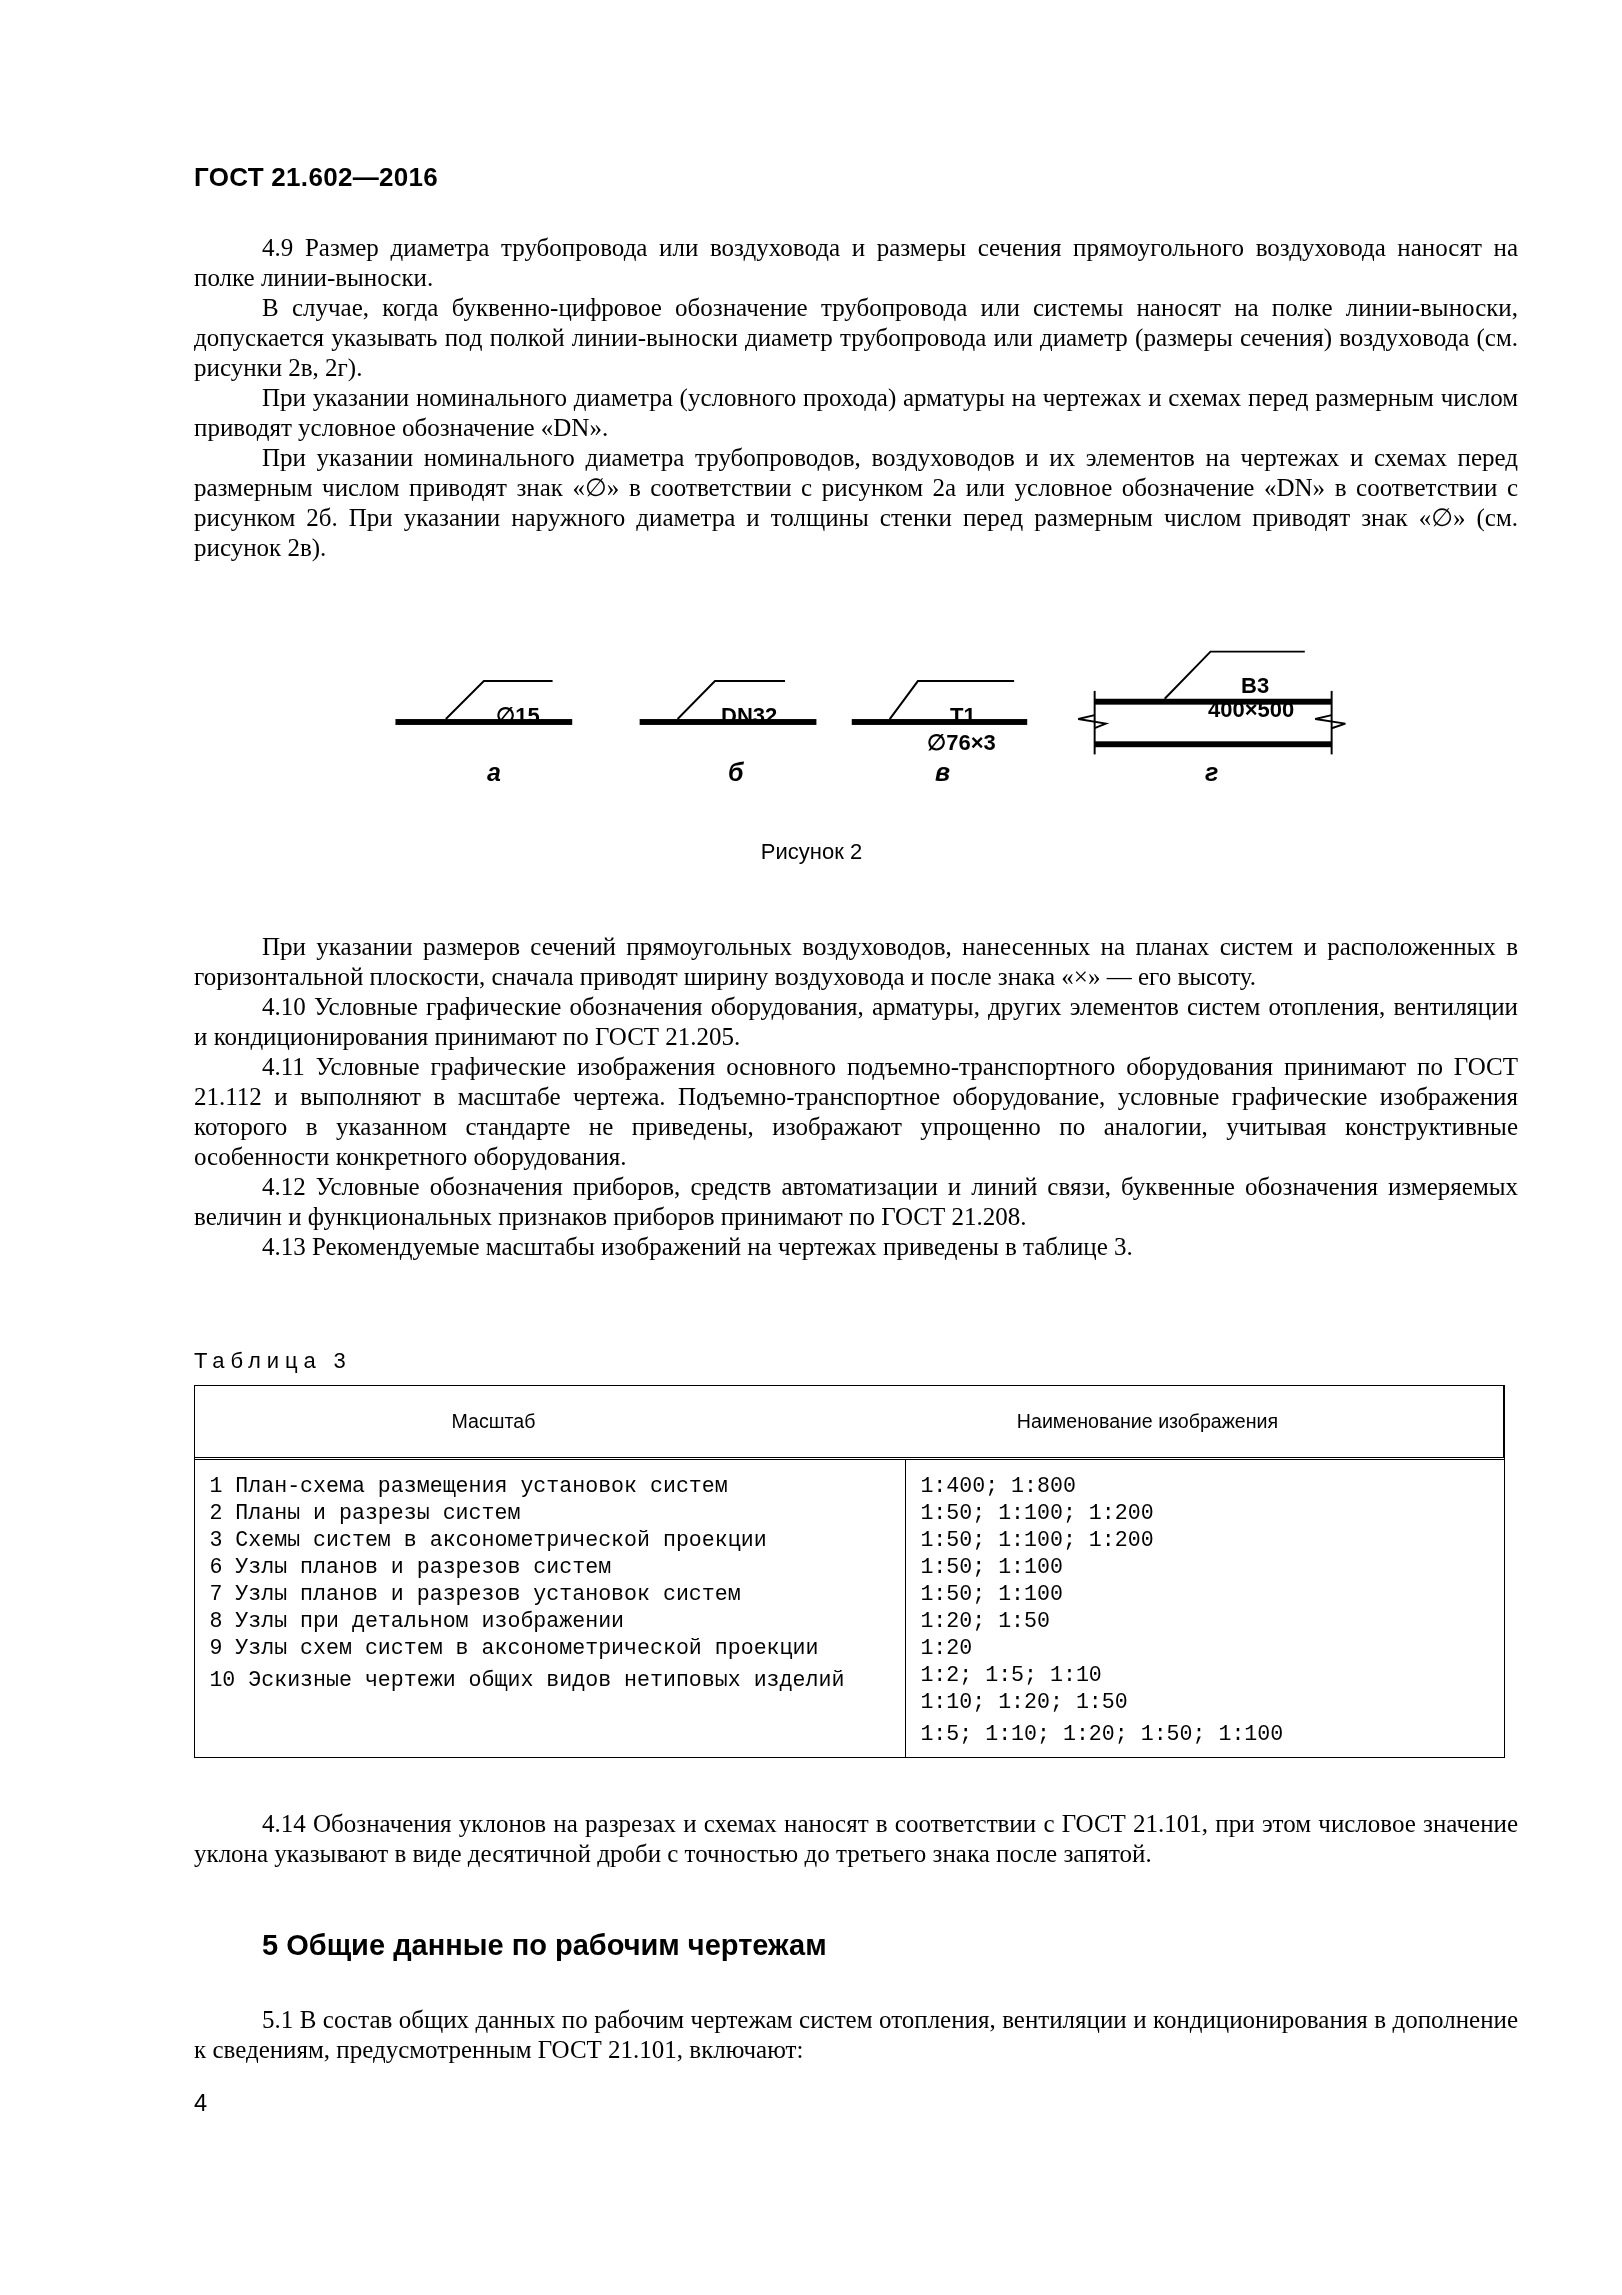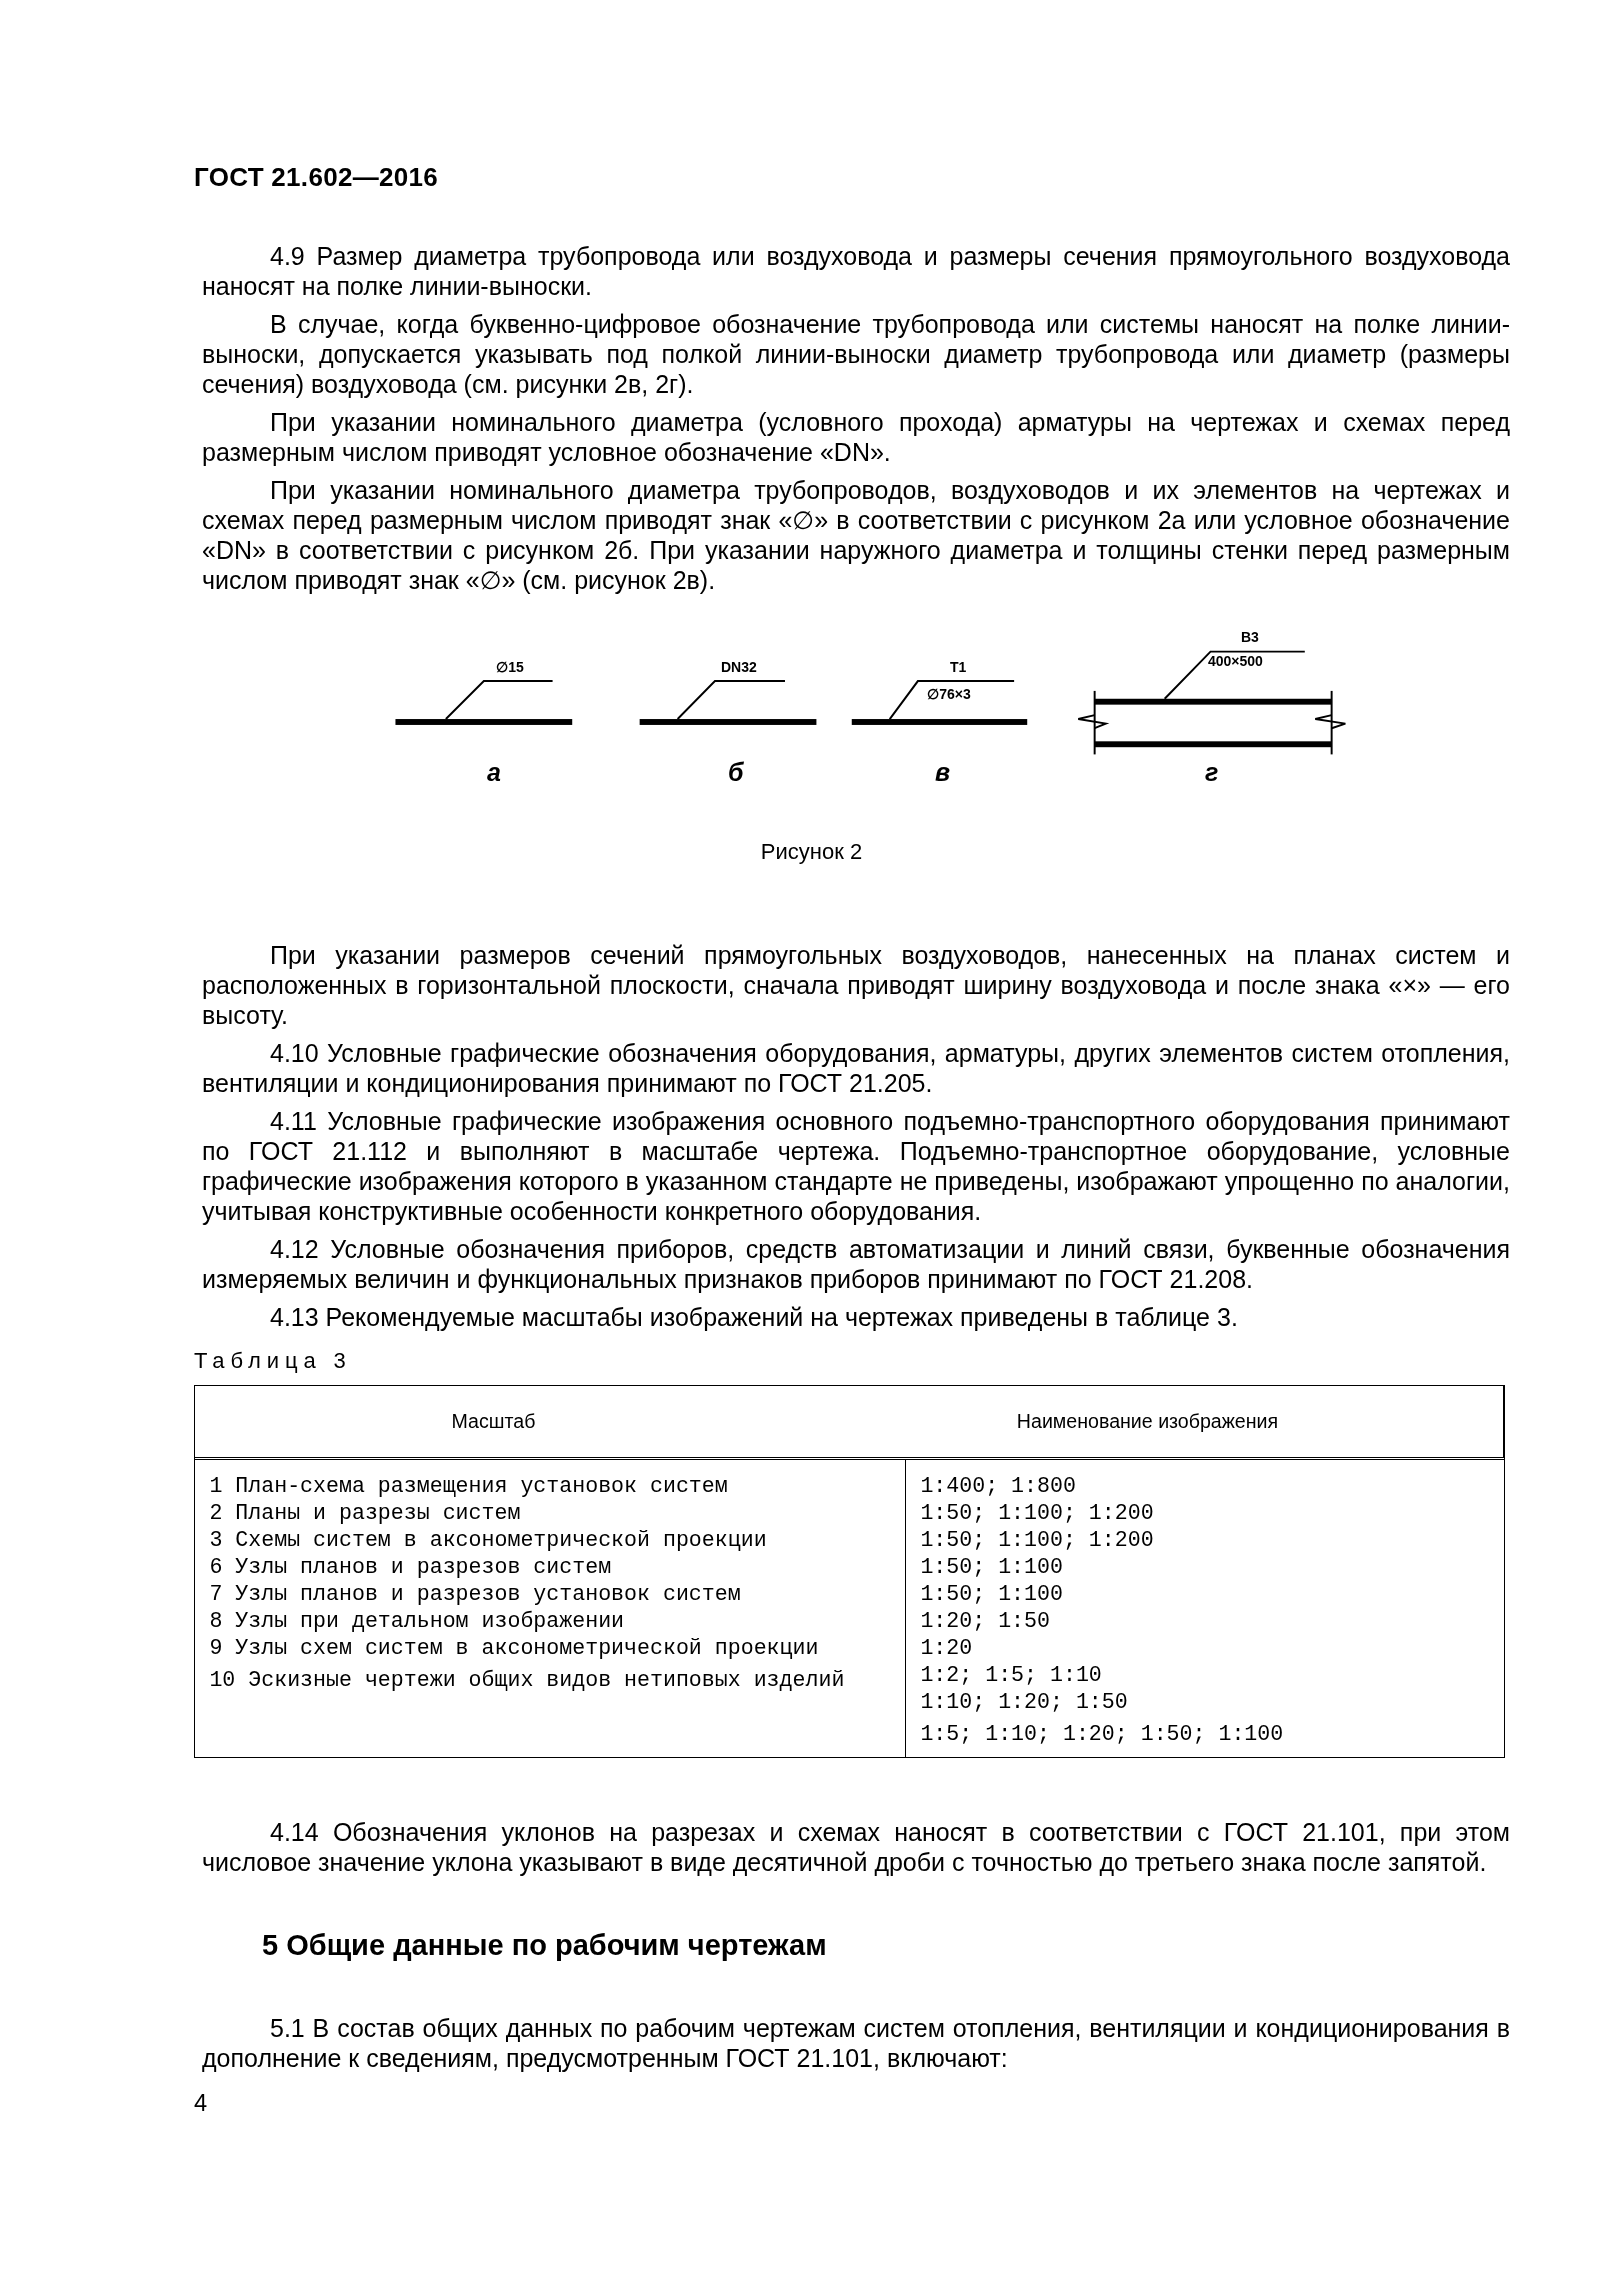--- a/index.html
+++ b/index.html
@@ -1,24 +1,24 @@
 <!DOCTYPE html>
 <html style="font-size:10.5px"><head>
 <meta charset="utf-8">
 <style>
   html, body { margin: 0; padding: 0; background: #ffffff; }
   body { width: 1623px; height: 2295px; position: relative; overflow: hidden;
          font-family: "Liberation Sans", sans-serif; color: #000; }
   .page { position: absolute; left: 0; top: 0; width: 1623px; height: 2295px; }
   .header { position: absolute; left: 194px; top: 162px; font-weight: bold; font-size: 26px; letter-spacing: 0.3px; }
   .text-block { position: absolute; left: 194px; width: 1324px; font-size: 25px; line-height: 30px; text-align: justify; }
-  .text-block p { margin: 8px; text-indent: 68px; }
+  .text-block p { margin: 0; text-indent: 68px; font-family: Liberation Serif, serif; }
   .figure { position: absolute; left: 366px; top: 609px; width: 982px; height: 262px; }
   .fig-label { position: absolute; font-size: 25px; font-style: italic; font-weight: bold; }
-  .fig-text { position: absolute; font-size: 14px; font-weight: bold; white-space: nowrap; }
+  .fig-text { position: absolute; font-size: 22px; font-weight: bold; white-space: nowrap; margin-top: 44px; }
   .caption { position: absolute; left: 0; top: 839px; width: 1623px; text-align: center; font-size: 22px; }
   .table-title { position: absolute; left: 194px; top: 1348px; font-size: 22px; letter-spacing: 5.9px; }
   .table { position: absolute; left: 194px; top: 1385px; width: 1309px; border: 1.3px solid #000; border-collapse: collapse; }
   .table .thead { display: flex; height: 71px; border-bottom: 3.9px double #000; }
   .table .th { display: flex; align-items: center; justify-content: center; font-size: 19.6px; }
   .table .c1 { width: 711px; border-right: 0.7px solid #000; }
   .table .c2 { flex: 1; }
   .table .tbody { display: flex; padding: 0; font-family: Liberation Mono, monospace; }
   .table .col { padding: 13px 0 9.2px 0; }
   .table .col.c1 { padding-left: 14.4px; box-sizing: border-box; }

